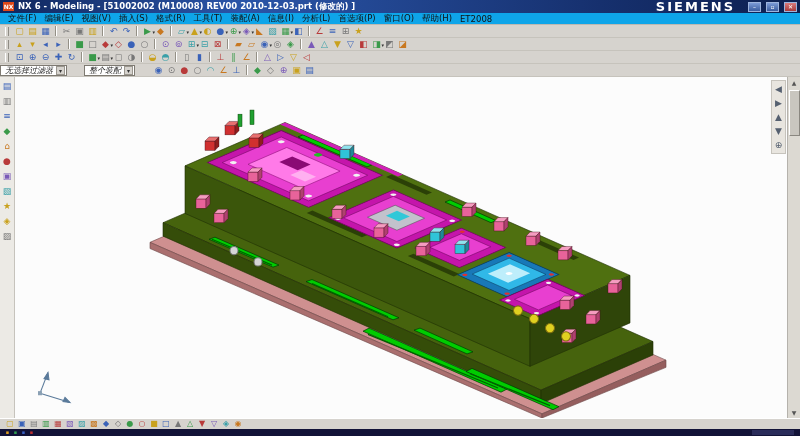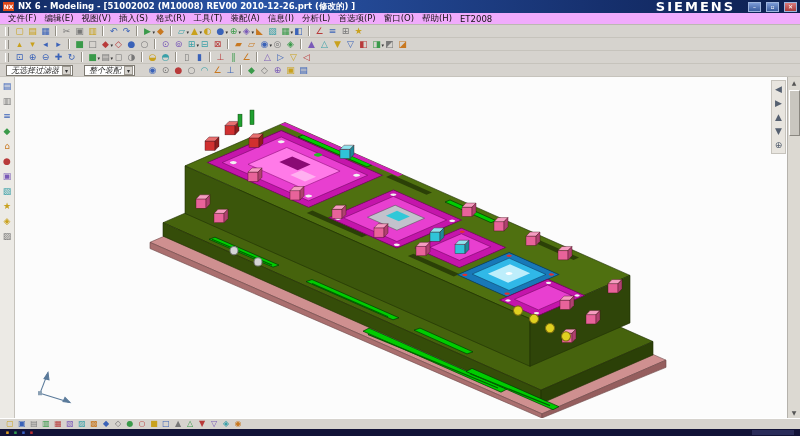--- a/index.html
+++ b/index.html
@@ -6,28 +6,28 @@
 html,body{width:800px;height:436px;overflow:hidden}
 body{font-family:"DejaVu Sans","Liberation Sans",sans-serif;background:#000}
 .app{width:800px;height:436px;display:flex;flex-direction:column;background:#d6d3ce;position:relative}
 .titlebar{height:13px;background:linear-gradient(90deg,#10265c,#2a55a8 30%,#16306e 75%,#0d2050);display:flex;align-items:center;gap:4px;padding:0 3px;color:#fff;flex:none}
 .appicon{width:11px;height:9px;background:#e04818;color:#fff;font-size:6px;font-weight:bold;display:flex;align-items:center;justify-content:center}
 .title{font-size:8.5px;font-weight:bold;white-space:nowrap;overflow:hidden}
 .spacer{flex:1}
 .brand{font-size:13px;font-weight:bold;letter-spacing:2px;margin-right:8px}
 .winbtn{width:13px;height:10px;background:linear-gradient(#7c9bd6,#3a5c9e);border:1px solid #9db4dd;color:#fff;font-size:6px;line-height:8px;text-align:center;margin-left:1px}
 .winbtn.close{background:linear-gradient(#d97c7c,#a83a3a)}
-.menubar{height:12px;display:flex;align-items:center;padding-left:4px;background:#f0abfc;border-bottom:1px solid #bcb9b2;flex:none}
+.menubar{height:12px;display:flex;align-items:center;padding-left:4px;background:#0ea5e9;border-bottom:1px solid #bcb9b2;flex:none}
 .menu-item{font-size:8.5px;padding:0 4px;color:#111;white-space:nowrap}
 .toolbar{height:13px;display:flex;align-items:center;padding-left:5px;border-bottom:1px solid #c6c3bc;flex:none}
 .toolbar::before{content:"";width:2px;height:9px;border-left:1px solid #fff;border-right:1px solid #8f8c85;margin-right:4px}
 .tb-icon{width:13px;height:12px;font-size:9px;line-height:12px;text-align:center;position:relative;flex:none}
 .tb-icon b{font-size:5px;color:#333;position:absolute;right:-1px;bottom:-1px;font-weight:normal}
 .sep{width:1px;height:10px;border-left:1px solid #949086;border-right:1px solid #fff;margin:0 3px;flex:none}
-.selbar{height:13px;display:flex;align-items:center;gap:11px;padding-left:6px;border-bottom:1px solid #c6c3bc;flex:none}
+.selbar{height:13px;display:flex;align-items:center;gap:17px;border-bottom:1px solid #c6c3bc;flex:none}
 .combo{height:11px;background:#fff;border:1px solid #7e7a72;display:flex;align-items:center;font-size:8px;padding:0 1px 0 4px;gap:3px;color:#222}
 .combo .caret{font-size:6px;color:#333;background:#d6d3ce;border:1px solid #9a968e;width:9px;text-align:center;height:9px;line-height:8px}
 .selicons{display:flex;align-items:center}
 .promptbar{height:12px;background:linear-gradient(90deg,#e3ddd0,#c3ccdc);display:flex;align-items:center;padding-left:6px;font-size:8.5px;color:#222;border-bottom:1px solid #9a968e;flex:none}
 .graphics{flex:1;position:relative;background:#fcfcfc;min-height:0}
 .graphics svg.model{position:absolute;inset:0;width:100%;height:100%}
 .resbar{position:absolute;left:0;top:0;bottom:0;width:15px;background:#eceae5;border-right:1px solid #c6c3bc;display:flex;flex-direction:column;align-items:center;padding-top:3px;gap:3px}
 .resbar .tb-icon{width:12px;height:12px}
 .rtb{position:absolute;right:14px;top:3px;width:15px;display:flex;flex-direction:column;gap:2px;background:#e8e5df;border:1px solid #c6c3bc;padding:2px 0;align-items:center}
 .vscroll{position:absolute;right:0;top:0;bottom:0;width:13px;background:#dcd9d2;border-left:1px solid #b5b2ac;display:flex;flex-direction:column;align-items:center}
@@ -43,21 +43,21 @@
 .wm-name{font-size:19px;font-weight:bold;color:#e02020;line-height:1.05;white-space:nowrap}
 .wm-site{font-size:10px;color:#e02020;letter-spacing:1px}
 </style>
 </head>
 <body>
 
 <div class="app">
 
   <div class="titlebar">
     <span class="appicon">NX</span>
-    <span class="title">NX 6 - Modeling - [51002002 (M10008) REV00 2010-12-26.prt (修改的) ]</span>
+    <span class="title">NX 6 - Modeling - [51002002 (M10008) REV00 2010-12-03.prt (修改的) ]</span>
     <span class="spacer"></span>
     <span class="brand">SIEMENS</span>
     <span class="winbtn">–</span>
     <span class="winbtn">▫</span>
     <span class="winbtn close">✕</span>
   </div>
 
   <div class="menubar">
       <span class="menu-item">文件(F)</span>
       <span class="menu-item">编辑(E)</span>

